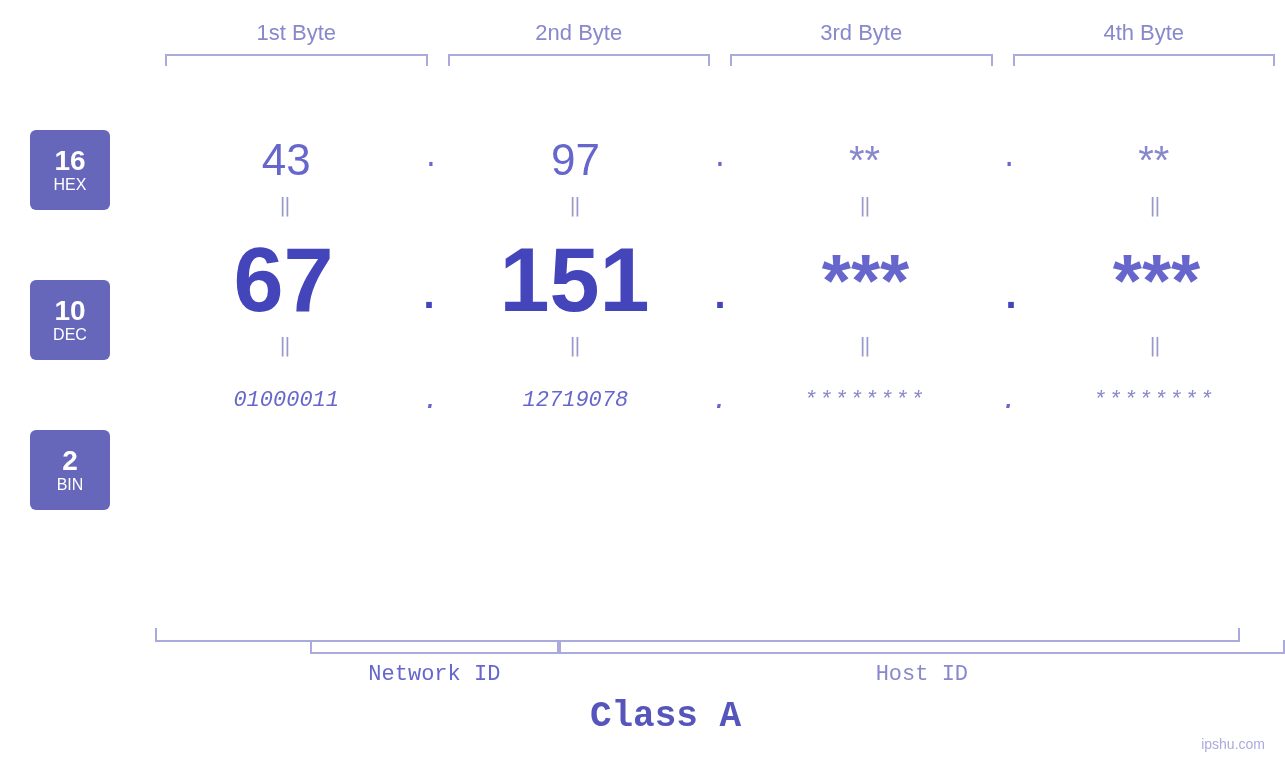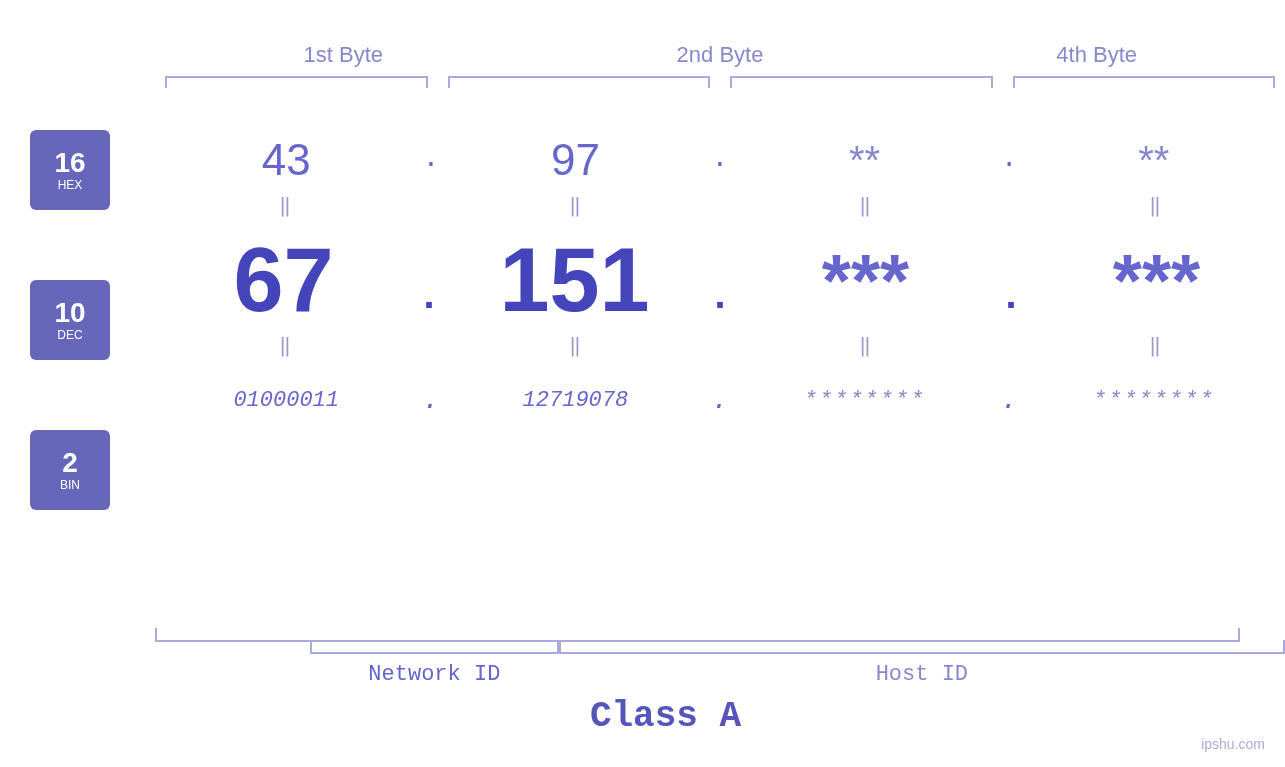--- a/index.html
+++ b/index.html
@@ -30,21 +30,20 @@
       padding-left: 155px;
     }
 
     .byte-label {
       flex: 1;
       text-align: center;
       color: #8888cc;
       font-size: 22px;
       font-family: Arial, sans-serif;
       font-weight: normal;
-      margin-top: 22px;
     }
 
     
     .bracket-row {
       display: flex;
       width: 100%;
       padding-left: 155px;
       margin-top: 8px;
     }
 
@@ -81,21 +80,21 @@
     }
 
     .badge-number {
       font-size: 28px;
       font-weight: bold;
       font-family: Arial, sans-serif;
       line-height: 1.1;
     }
 
     .badge-label {
-      font-size: 12px;
+      font-size: 16px;
       font-family: Arial, sans-serif;
       font-weight: normal;
     }
 
     
     .rows-area {
       position: absolute;
       left: 155px;
       right: 0;
       top: 110px;
@@ -304,20 +303,21 @@
     }
   </style>
 </head>
 <body>
 
 <div class="main-container">
 
   <div class="header-row">
     <div class="byte-label">1st Byte</div>
     <div class="byte-label">2nd Byte</div>
+    <div class="byte-label">3rd Byte</div>
     <div class="byte-label">4th Byte</div>
   </div>
 
   <div class="bracket-row">
     <div class="bracket"></div>
     <div class="bracket"></div>
     <div class="bracket"></div>
     <div class="bracket"></div>
   </div>
 

